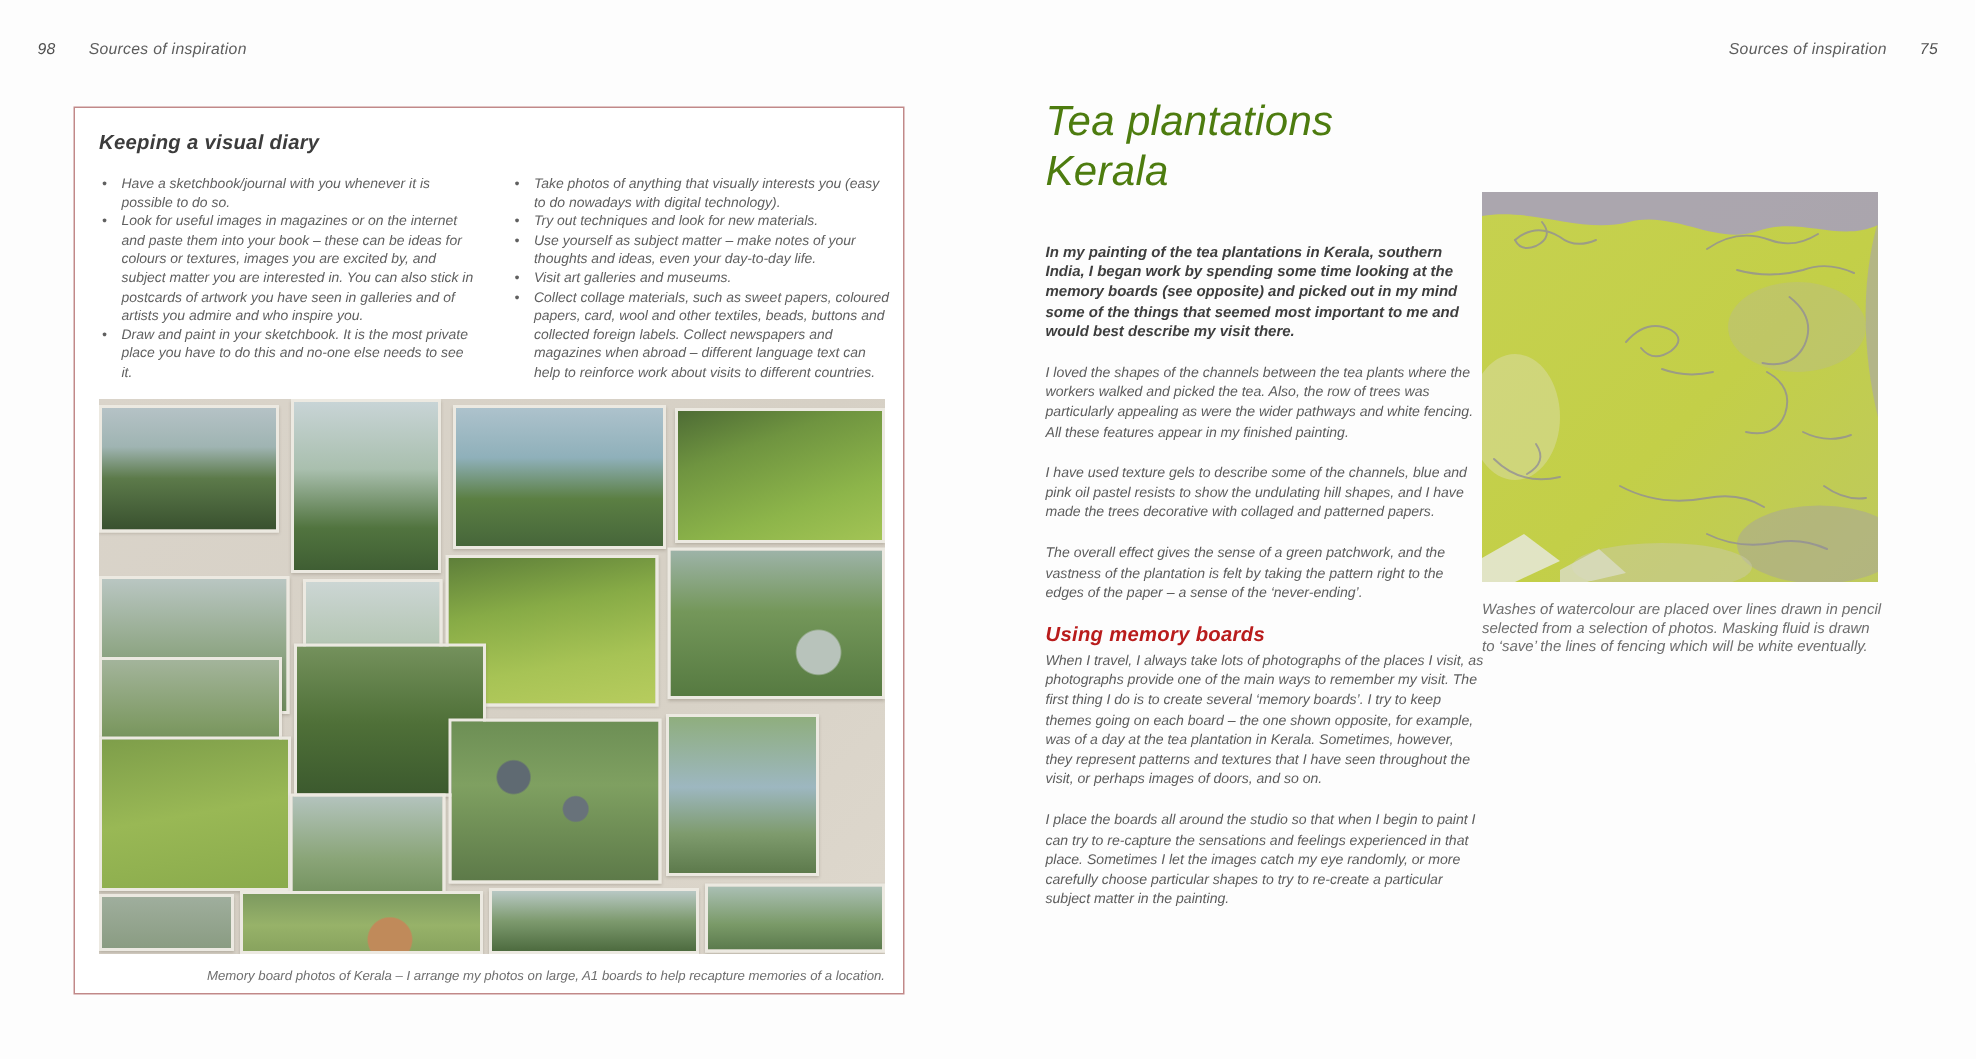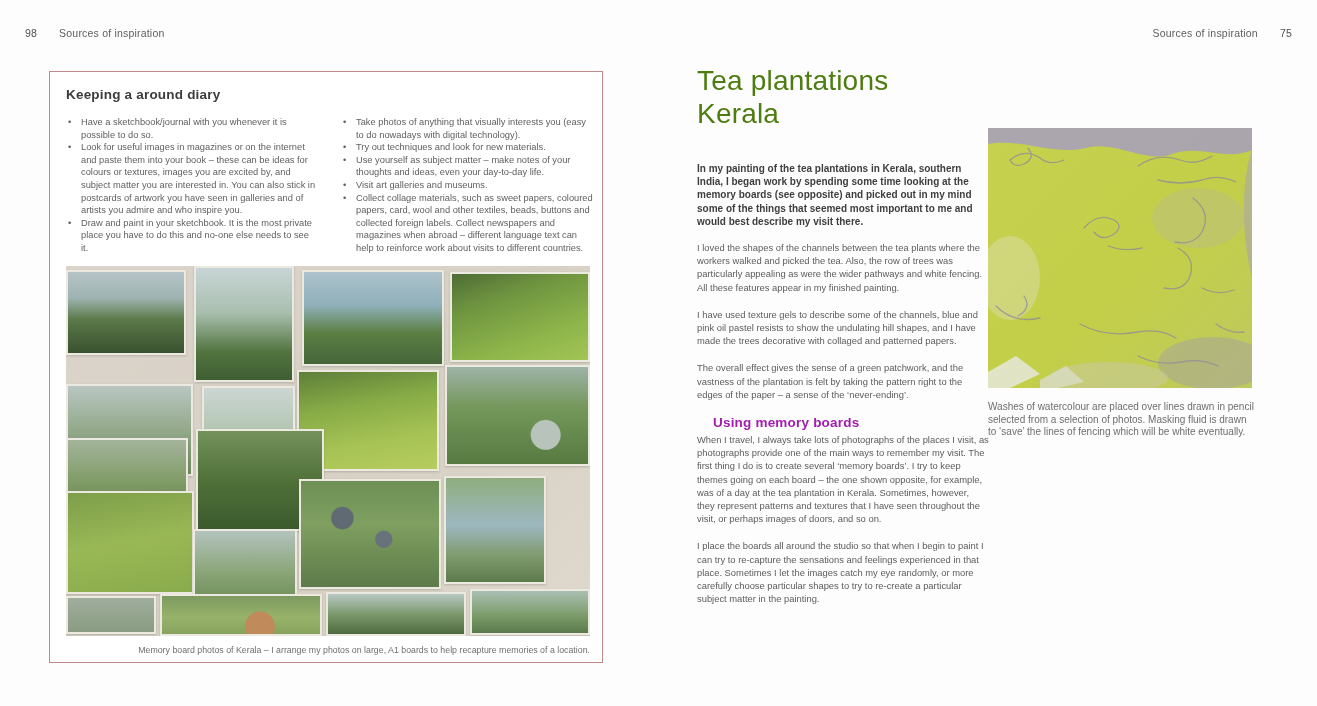--- a/index.html
+++ b/index.html
@@ -3,21 +3,21 @@
 <meta charset="utf-8">
 <style>
   * { margin:0; padding:0; box-sizing:border-box; }
   html,body { background:#ffffff; }
   body {
     font-family:"Liberation Sans","DejaVu Sans",sans-serif;
     color:#555;
     width:1317px; height:706px;
     position:relative; overflow:hidden;
   }
-  .spread { position:absolute; inset:0; background:#fdfdfd; }
+  .spread { position:absolute; inset:0; background:#fdfdfd;font-style:italic; }
 
   
   .running-header { position:absolute; top:27px; font-size:10.5px; color:#5d5d5d; letter-spacing:.2px; display:flex; gap:22px; }
   .running-header.left { left:25px; }
   .running-header.right { right:25px; }
   .page-num { color:#4f4f4f; }
 
   
   .diary-box {
     position:absolute; left:49px; top:71px; width:554px; height:592px;
@@ -86,21 +86,21 @@
   .board-caption {
     position:absolute; left:16px; top:573px; width:524px;
     font-size:8.8px; color:#6e6e6e; line-height:11px;text-align:right;
   }
 
   
   .article-col { position:absolute; left:697px; top:64px; width:292px; }
   .article-title { font-size:28px; line-height:33px; font-weight:500; color:#4d7c0f; letter-spacing:.2px; margin-bottom:32px; }
   .intro-p { font-size:10px; font-weight:bold; color:#3e3e3e; line-height:13.2px; margin-bottom:13px;margin-top:20px; }
   .body-p { font-size:9.4px; color:#5c5c5c; line-height:13.2px; margin-bottom:14px; }
-  .sub-heading { font-size:13.5px; font-weight:bold; color:#a21caf; margin:6px 0 3px 16px; letter-spacing:.2px; }
+  .sub-heading { font-size:13.5px; font-weight:bold; color:#b91c1c; margin:6px 0 3px 0; letter-spacing:.2px; }
 
   .painting-figure { position:absolute; left:988px; top:128px; width:264px; }
   .painting { width:264px; height:260px; display:block; }
   .painting-caption {
     margin-top:13px; font-size:10px; color:#6e6e6e; line-height:12.5px; width:268px;
   }
 </style>
 </head>
 <body>
 
@@ -109,21 +109,21 @@
   <div class="running-header left">
     <span class="page-num">98</span>
     <span>Sources of inspiration</span>
   </div>
   <div class="running-header right">
     <span>Sources of inspiration</span>
     <span class="page-num">75</span>
   </div>
 
   <div class="diary-box">
-    <h2 class="diary-title">Keeping a around diary</h2>
+    <h2 class="diary-title">Keeping a visual diary</h2>
 
     <ul class="bullet-col col1">
 
         <li class="bullet">
           <span class="marker"></span>
           <span class="btext">Have a sketchbook/journal with you whenever it is possible to do so.</span>
         </li>
 
         <li class="bullet">
           <span class="marker"></span>

